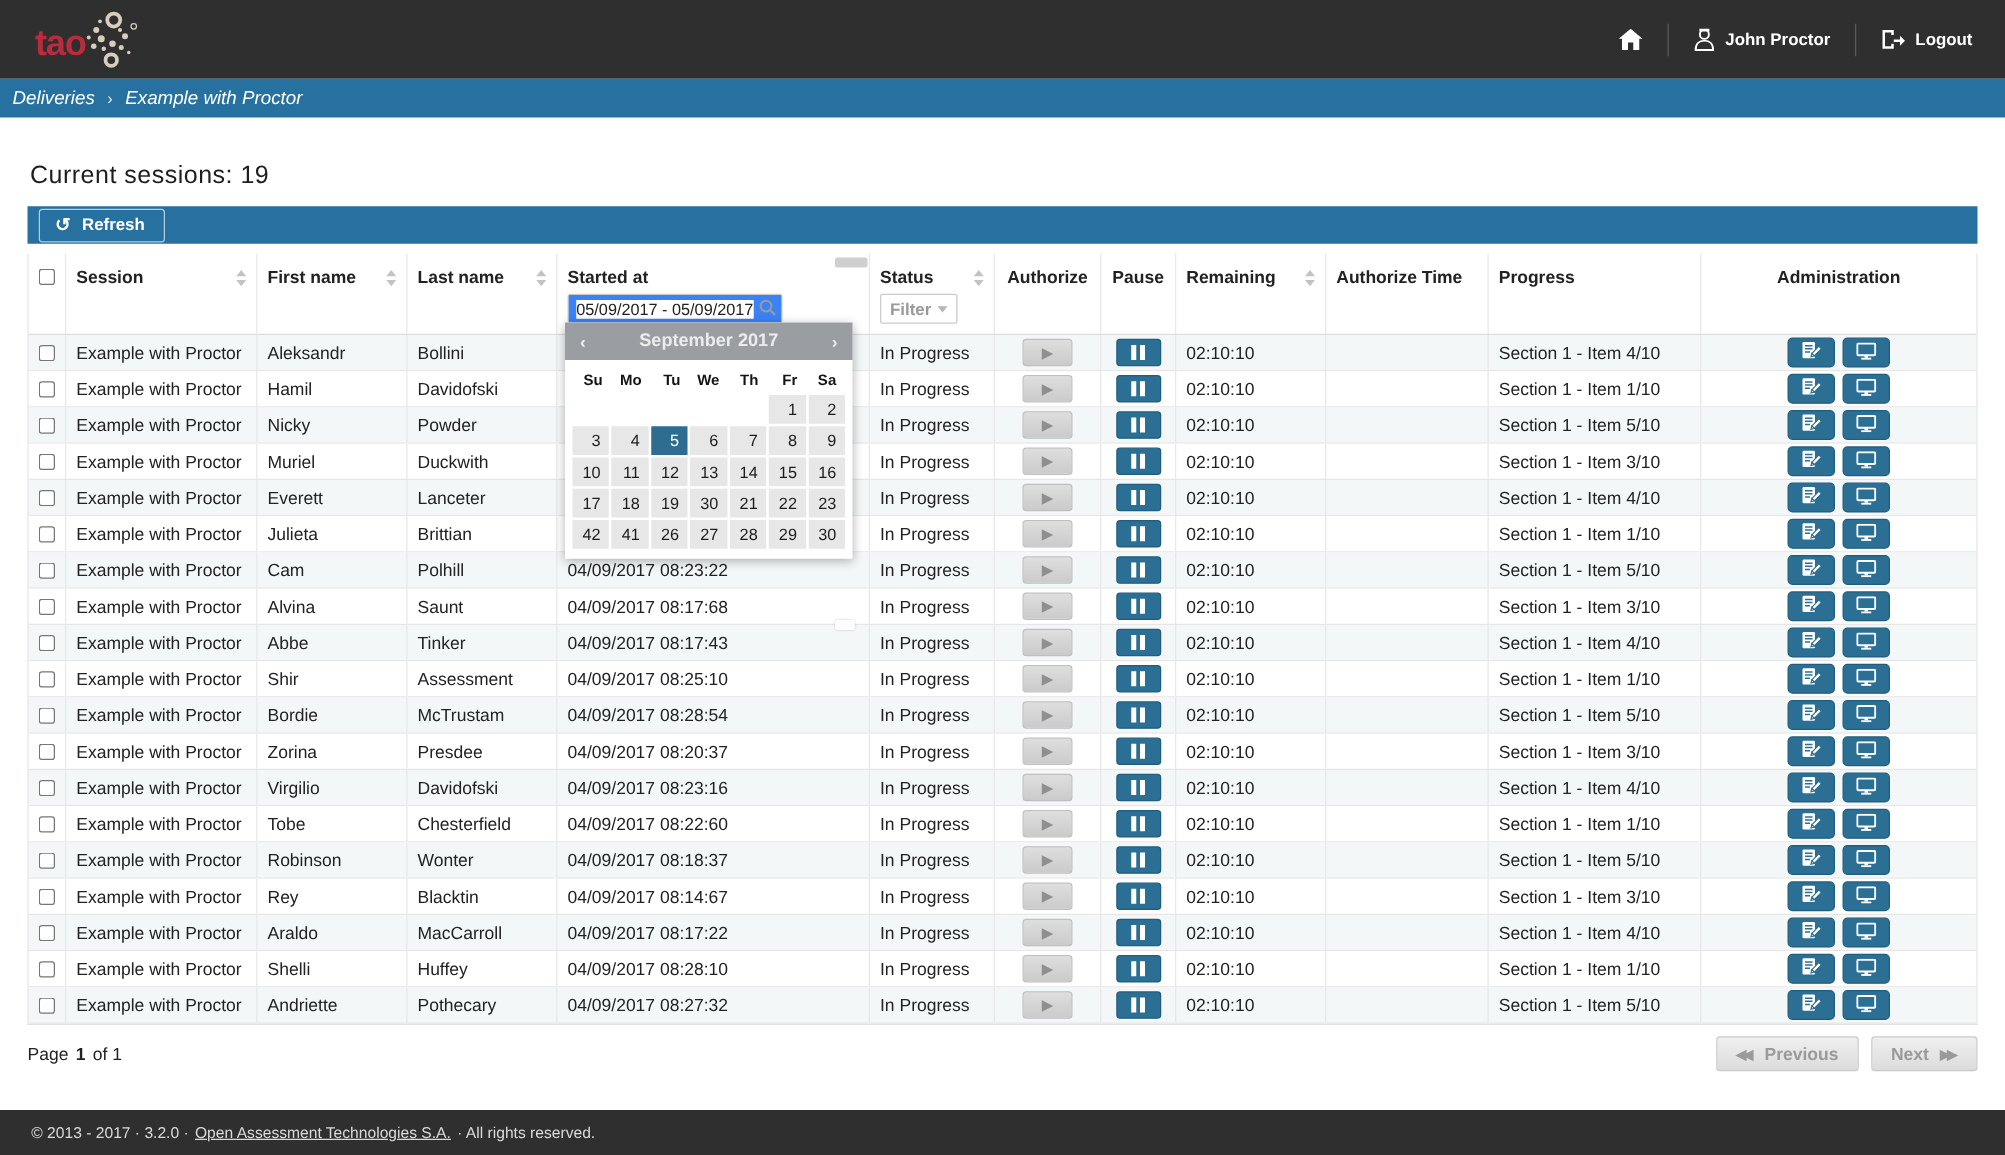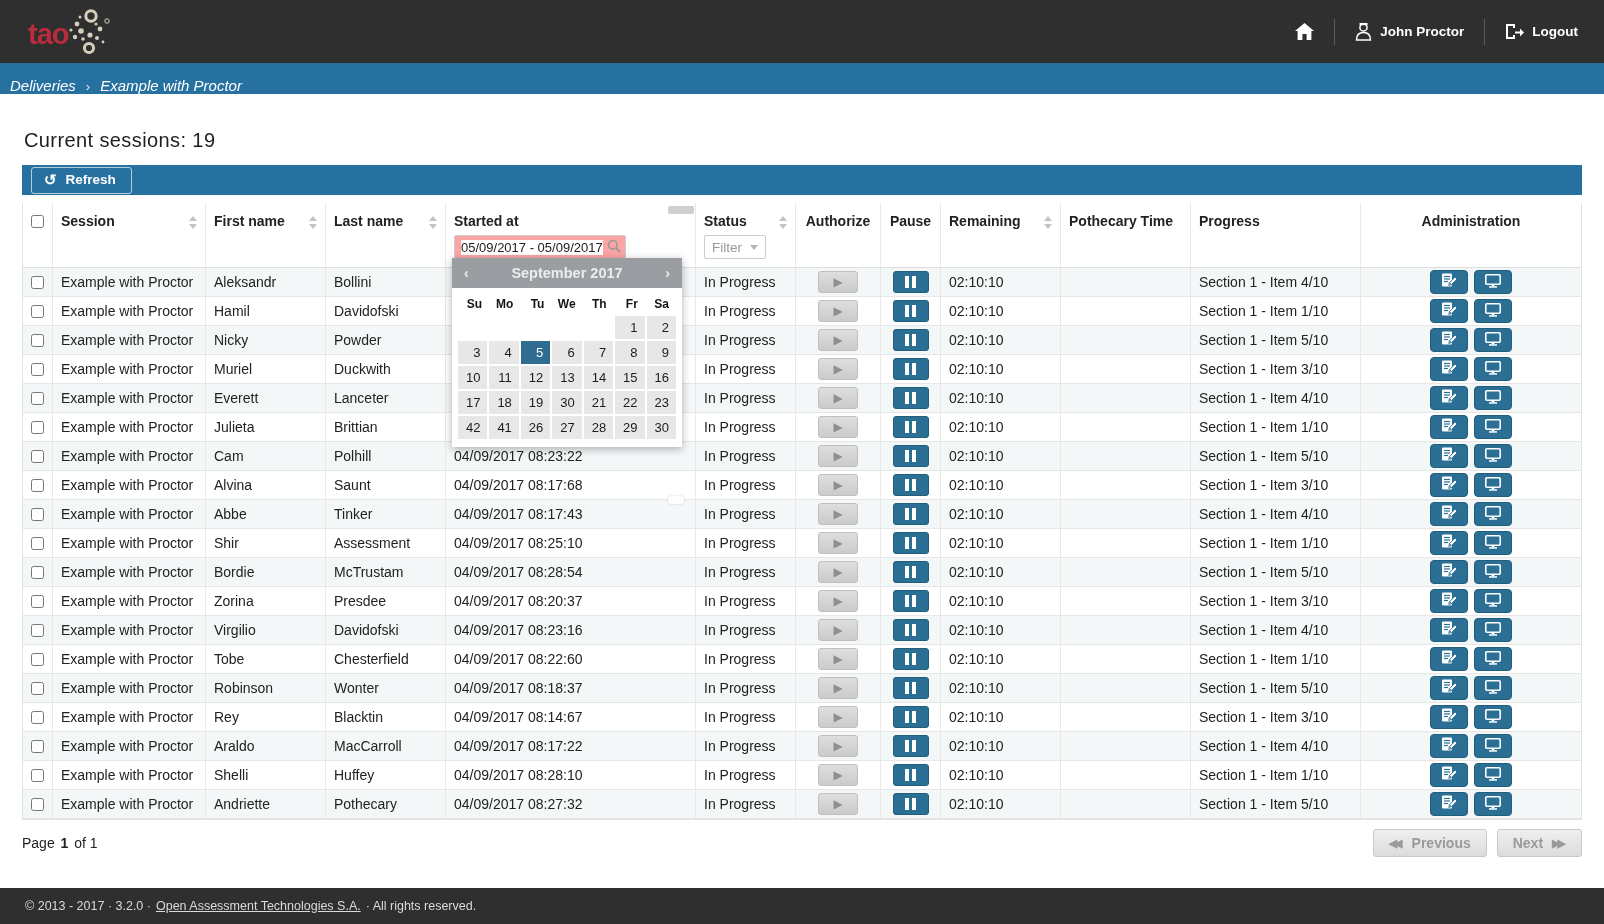--- a/index.html
+++ b/index.html
@@ -9,44 +9,44 @@
     background:#fff; color:#222; position:relative; overflow:hidden;
   }
   
   .top-header { height:63px; background:#302f2f; display:flex; align-items:center; justify-content:space-between; padding:0 26px 0 28px; }
   .logo-wrap { display:flex; align-items:flex-start; }
   .header-nav { display:flex; align-items:center; gap:20px; color:#fff; font-size:13.5px; font-weight:bold; }
   .nav-item { display:flex; align-items:center; gap:8px; cursor:pointer; }
   .nav-sep { width:1px; height:26px; background:#5b5b5b; }
   .nav-icon svg { display:block; }
   
-  .breadcrumb-bar { height:31px; background:#26719f; color:#fff; display:flex; align-items:flex-end; padding-left:10px; gap:10px; font-size:15px; font-style:italic; }
+  .breadcrumb-bar { height:31px; background:#26719f; color:#fff; display:flex; align-items:center; padding-left:10px; gap:10px; font-size:15px; font-style:italic; }
   .crumb-sep { font-style:normal; font-size:13px; opacity:.85; }
   
   .content { padding:0 22px; position:relative; }
   h1.page-title { font-size:20px; font-weight:400; color:#1e1e1e; letter-spacing:.4px; margin:35px 0 13px 2px; }
   .action-bar { height:30px; background:#26719f; display:flex; align-items:center; padding-left:9px; }
   .refresh-btn { display:flex; align-items:center; gap:9px; background:transparent; border:1px solid rgba(255,255,255,.65); border-radius:3px; color:#fff; font-size:13.5px; font-weight:bold; padding:3px 15px 4px 12px; cursor:pointer; font-family:inherit; }
   .refresh-glyph { font-size:15px; font-weight:bold; }
   
   .table-wrap { margin-top:8px; border:1px solid #e2e2e2; border-top:none; }
   .grid-row { display:grid; grid-template-columns:30px 153px 120px 120px 250px 100px 85px 60px 120px 130px 170px 1fr; }
   .table-header { background:#fff; border-bottom:1px solid #ddd; }
   .hcell { padding:10px 8px 8px; font-size:14px; font-weight:bold; color:#222; border-right:1px solid #e8e8e8; min-height:64px; }
   .hcell:last-child { border-right:none; }
   .hcell-top { display:flex; align-items:center; justify-content:space-between; gap:4px; }
   .hcell.center-h { text-align:center; }
   .sort { display:inline-flex; flex-direction:column; gap:3px; padding-top:3px; cursor:pointer; }
   .caret-up { width:0; height:0; border-left:4px solid transparent; border-right:4px solid transparent; border-bottom:5px solid #c3c3c3; }
   .caret-down { width:0; height:0; border-left:4px solid transparent; border-right:4px solid transparent; border-top:5px solid #c3c3c3; }
   .cb-hcell { display:flex; justify-content:center; padding-top:12px; }
   input[type="checkbox"] { width:13px; height:13px; cursor:pointer; }
-  .date-filter { margin-top:6px; width:172px; height:24px; border:1px solid #ccc; border-radius:2px; background:#fca5a5; display:flex; align-items:center; padding:0 5px 0 6px; gap:4px; }
+  .date-filter { margin-top:6px; width:172px; height:24px; border:1px solid #ccc; border-radius:2px; background:#3b82f6; display:flex; align-items:center; padding:0 5px 0 6px; gap:4px; }
   .date-filter input { border:none; outline:none; width:142px; font-size:13px; color:#222; font-family:inherit; font-weight:normal; }
-  .filter-select { margin-top:6px; width:62px; height:24px; border:1px solid #ccc; border-radius:2px; background:#fff; display:flex; align-items:center; justify-content:space-between; padding:0 7px; font-size:13.5px; font-weight:normal; color:#9a9a9a; cursor:pointer; }
+  .filter-select { margin-top:6px; width:62px; height:24px; border:1px solid #ccc; border-radius:2px; background:#fff; display:flex; align-items:center; justify-content:space-between; padding:0 7px; font-size:13.5px; font-weight:bold; color:#9a9a9a; cursor:pointer; }
   .fs-caret { width:0; height:0; border-left:4px solid transparent; border-right:4px solid transparent; border-top:5px solid #b5b5b5; }
   
   .body-row { height:29px; border-bottom:1px solid #e6e6e6; background:#fff; }
   .body-row.odd { background:#f3f7f8; }
   .cell { font-size:14px; color:#222; padding:0 8px; display:flex; align-items:center; border-right:1px solid #e8e8e8; overflow:hidden; white-space:nowrap; }
   .cell:last-child { border-right:none; }
   .cell.center { justify-content:center; }
   .cb-cell { justify-content:center; padding:0; }
   .authorize-btn { width:40px; height:22px; background:linear-gradient(#dedede,#cbcbcb); border:1px solid #bfbfbf; border-radius:3px; display:flex; align-items:center; justify-content:center; cursor:default; }
   .play-glyph { color:#8f8f8f; font-size:12px; line-height:1; }
@@ -214,21 +214,21 @@
       <div class="hcell center-h">Pause</div>
       <div class="hcell">
         <div class="hcell-top">
           <span>Remaining</span>
           <span class="sort">
               <span class="caret-up"></span>
               <span class="caret-down"></span>
             </span>
         </div>
       </div>
-      <div class="hcell">Pothecary Time</div>
+      <div class="hcell">Authorize Time</div>
       <div class="hcell">Progress</div>
       <div class="hcell center-h">Administration</div>
     </div>
 
     <div id="table-body">
   <div class="grid-row body-row odd">
     <div class="cell cb-cell">
       <input type="checkbox" style="">
     </div>
     <div class="cell">Example with Proctor</div>

